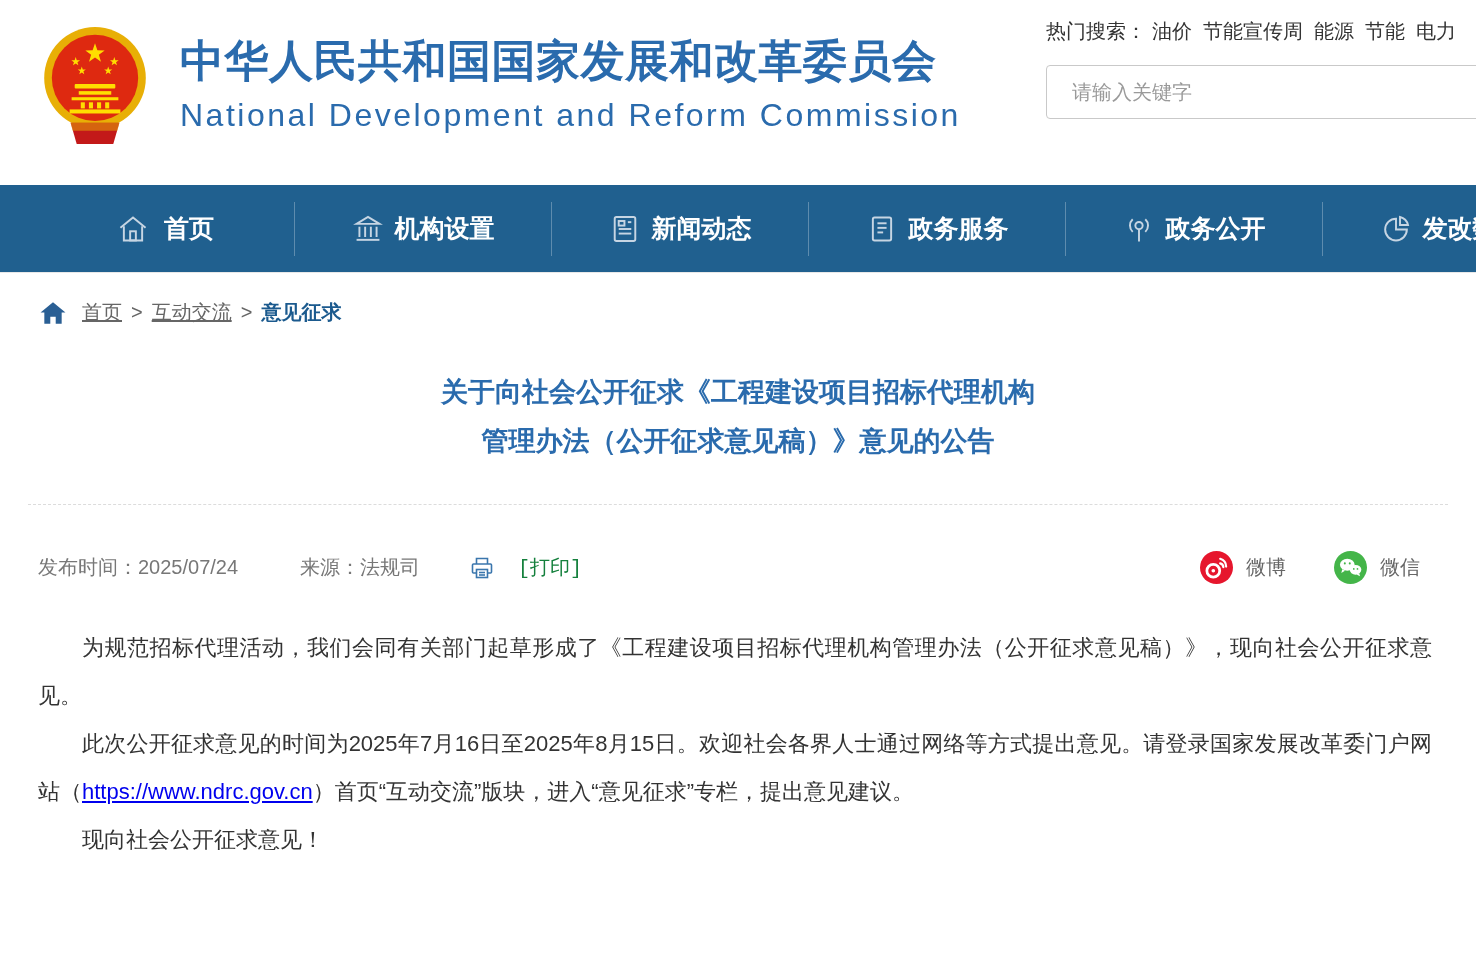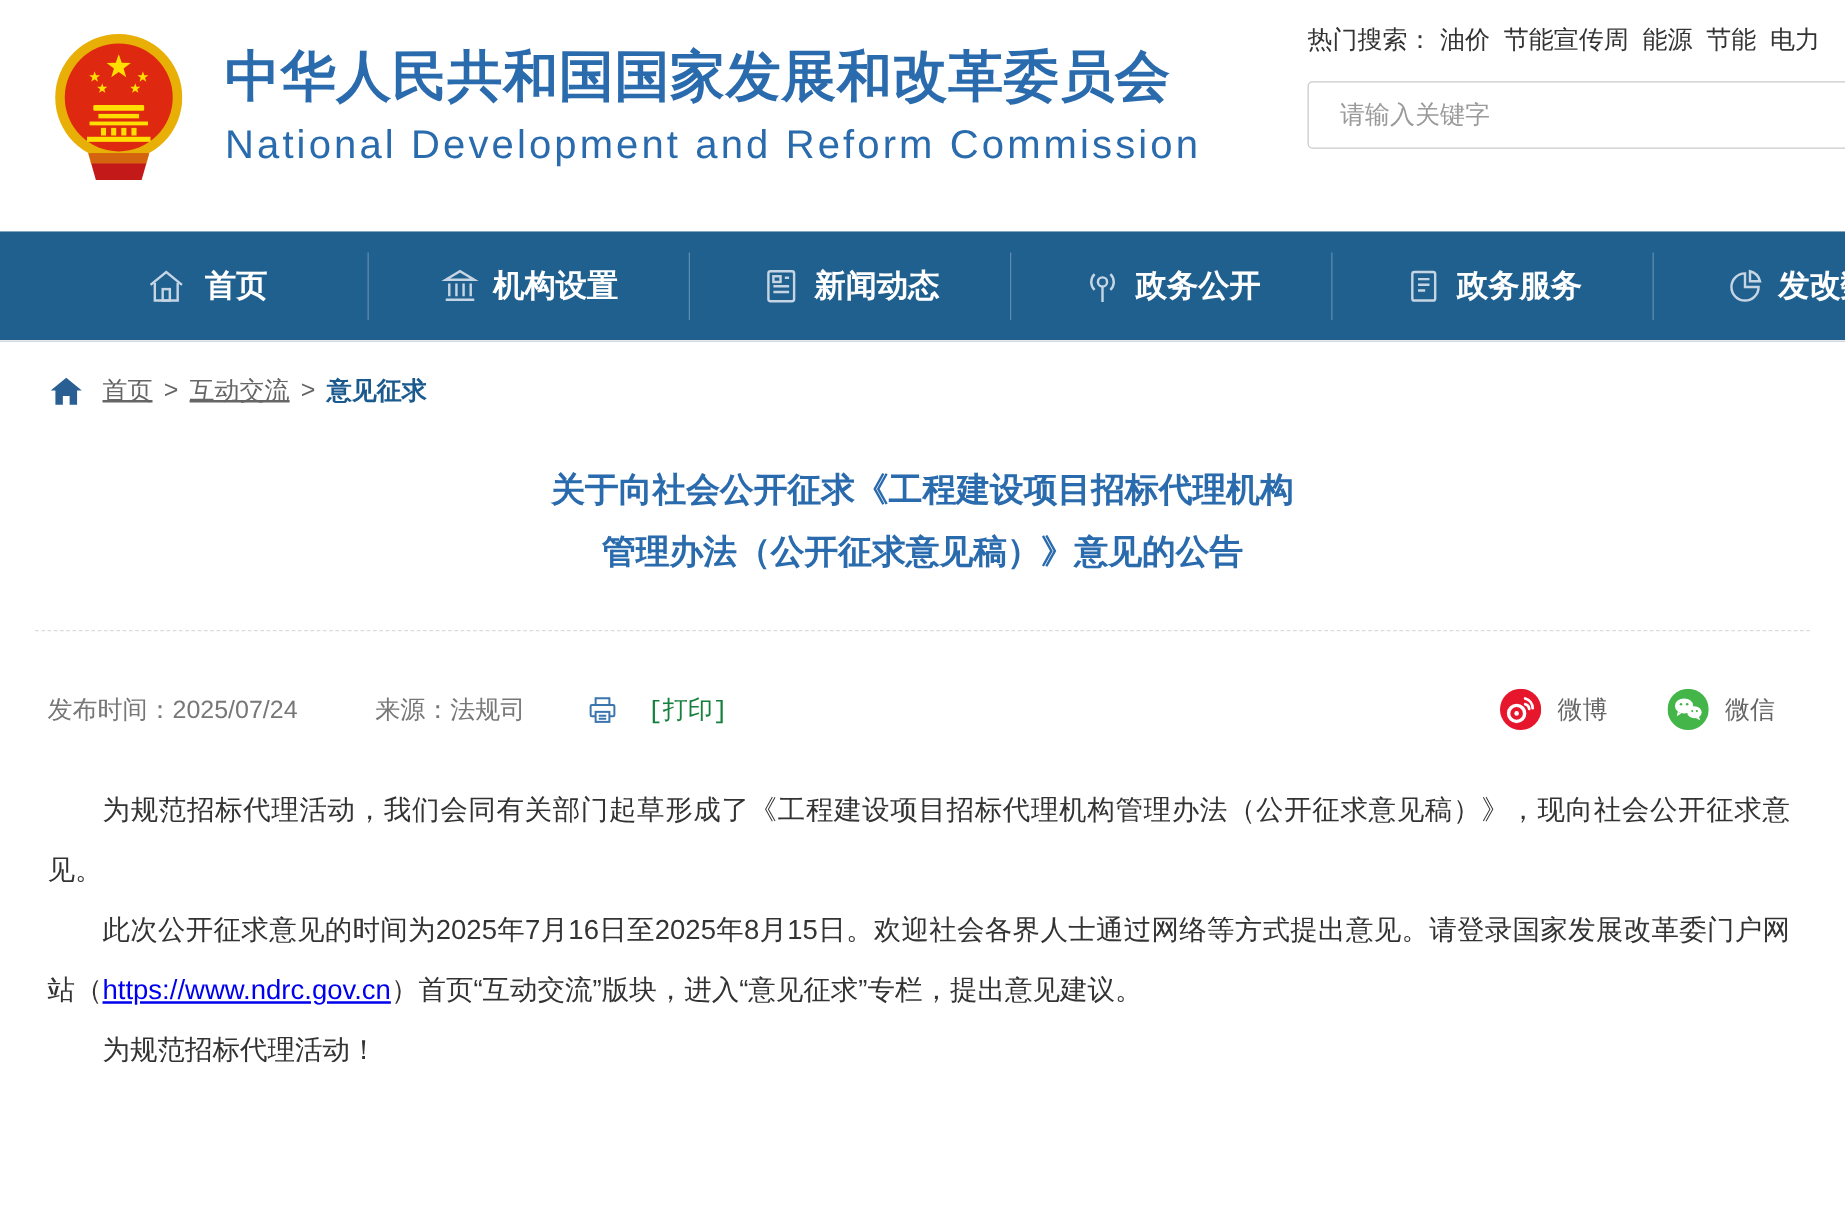--- a/index.html
+++ b/index.html
@@ -124,35 +124,35 @@
         <rect x="5" y="3.5" width="18" height="21" rx="1.5"></rect>
           <rect x="8.5" y="7" width="5" height="4"></rect>
           <path d="M16.5 8 H19.5"></path>
           <path d="M8.5 14 H19.5"></path>
           <path d="M8.5 18 H19.5"></path>
       </svg>
       <span>新闻动态</span>
     </div>
     <div class="nav-item">
       <svg class="nav-icon" viewBox="0 0 28 28" fill="none" stroke-width="1.7">
+        <rect x="6" y="4" width="16" height="20" rx="1.5"></rect>
+          <path d="M10 9 H18"></path>
+          <path d="M10 13 H18"></path>
+          <path d="M10 17 H15"></path>
+      </svg>
+      <span>政务服务</span>
+    </div>
+    <div class="nav-item">
+      <svg class="nav-icon" viewBox="0 0 28 28" fill="none" stroke-width="1.7">
         <circle cx="14" cy="11" r="3.2"></circle>
         <path d="M8.5 16.5 a7.5 7.5 0 0 1 0 -11"></path>
           <path d="M19.5 5.5 a7.5 7.5 0 0 1 0 11"></path>
         <path d="M14 14.2 V25"></path>
       </svg>
       <span>政务公开</span>
-    </div>
-    <div class="nav-item">
-      <svg class="nav-icon" viewBox="0 0 28 28" fill="none" stroke-width="1.7">
-        <rect x="6" y="4" width="16" height="20" rx="1.5"></rect>
-          <path d="M10 9 H18"></path>
-          <path d="M10 13 H18"></path>
-          <path d="M10 17 H15"></path>
-      </svg>
-      <span>政务服务</span>
     </div>
     <div class="nav-item">
       <svg class="nav-icon" viewBox="0 0 28 28" fill="none" stroke-width="1.7">
         <path d="M14 5 A9.5 9.5 0 1 0 23.5 14.5 L14 14.5 Z"></path>
         <path d="M17.5 3.5 A9.5 9.5 0 0 1 24.5 10.5 L17.5 10.5 Z"></path>
       </svg>
       <span>发改数据</span>
     </div>
   </nav>
 
@@ -212,20 +212,20 @@
             <circle cx="25.6" cy="19.5" r="0.95" fill="#44b549"></circle>
           </svg>
           <span>微信</span>
         </a>
       </div>
     </div>
 
     <div class="article-body">
       <p>为规范招标代理活动，我们会同有关部门起草形成了《工程建设项目招标代理机构管理办法（公开征求意见稿）》，现向社会公开征求意见。</p>
       <p><span>此次公开征求意见的时间为2025年7月16日至2025年8月15日。欢迎社会各界人士通过网络等方式提出意见。请登录国家发展改革委门户网站（</span><a class="inline-link">https://www.ndrc.gov.cn</a><span>）首页“互动交流”版块，进入“意见征求”专栏，提出意见建议。</span></p>
-      <p>为规范招标代理活动！</p>
+      <p>现向社会公开征求意见！</p>
       <div class="attachments-row">
         <span class="att-label">附件：</span>
       </div>
     </div>
   </main>
 
 </div>
 
 </body></html>

